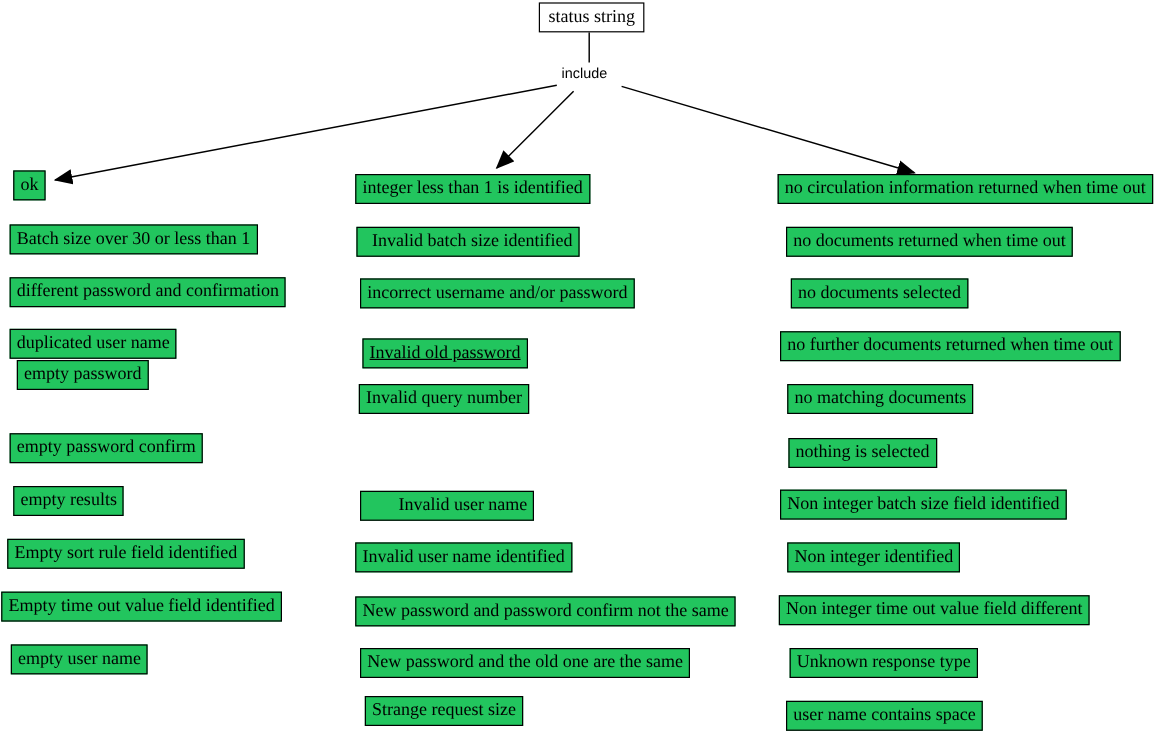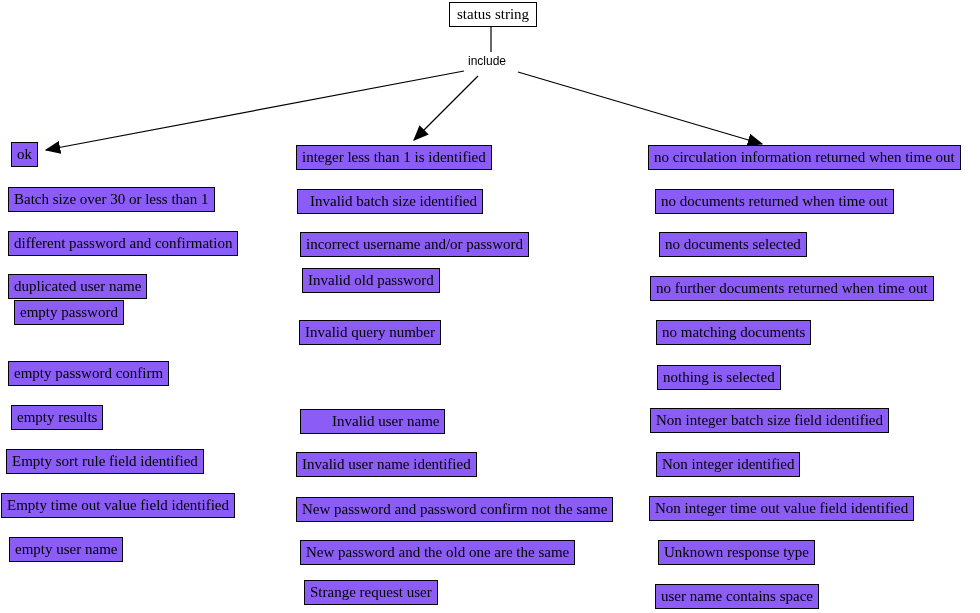--- a/index.html
+++ b/index.html
@@ -14,21 +14,21 @@
   }
   .wires {
     position: absolute;
     left: 0; top: 0;
     width: 980px; height: 613px;
     pointer-events: none;
   }
   .node {
     position: absolute;
     border: 1px solid #000000;
-    background: #8b5cf6;
+    background: #22c55e;
     color: #000000;
     font-size: 15px;
     line-height: 19px;
     padding: 2px 5px;
     white-space: nowrap;
   }
   .root-node {
     position: absolute;
     left: 449px; top: 2px;
     border: 1px solid #000000;
@@ -75,33 +75,33 @@
   <div class="node" style="left:14px;top:300px;">empty password</div>
   <div class="node" style="left:8px;top:361px;">empty password confirm</div>
   <div class="node" style="left:11px;top:405px;">empty results</div>
   <div class="node" style="left:6px;top:449px;">Empty sort rule field identified</div>
   <div class="node" style="left:1px;top:493px;">Empty time out value field identified</div>
   <div class="node" style="left:9px;top:537px;">empty user name</div>
 
   <div class="node" style="left:296px;top:145px;">integer less than 1 is identified</div>
   <div class="node" style="left:297px;top:189px;padding-left:12px;">Invalid batch size identified</div>
   <div class="node" style="left:300px;top:232px;">incorrect username and/or password</div>
-  <div class="node" style="left:302px;top:268px;">Invalid old password</div>
+  <div class="node" style="left:302px;top:282px;text-decoration:underline;">Invalid old password</div>
   <div class="node" style="left:299px;top:320px;">Invalid query number</div>
   <div class="node" style="left:300px;top:409px;padding-left:31px;">Invalid user name</div>
   <div class="node" style="left:296px;top:452px;">Invalid user name identified</div>
   <div class="node" style="left:296px;top:497px;">New password and password confirm not the same</div>
   <div class="node" style="left:300px;top:540px;">New password and the old one are the same</div>
-  <div class="node" style="left:304px;top:580px;">Strange request user</div>
+  <div class="node" style="left:304px;top:580px;">Strange request size</div>
 
   <div class="node" style="left:648px;top:145px;">no circulation information returned when time out</div>
   <div class="node" style="left:655px;top:189px;">no documents returned when time out</div>
   <div class="node" style="left:659px;top:232px;">no documents selected</div>
   <div class="node" style="left:650px;top:276px;">no further documents returned when time out</div>
   <div class="node" style="left:656px;top:320px;">no matching documents</div>
   <div class="node" style="left:657px;top:365px;">nothing is selected</div>
   <div class="node" style="left:650px;top:408px;">Non integer batch size field identified</div>
   <div class="node" style="left:656px;top:452px;">Non integer identified</div>
-  <div class="node" style="left:649px;top:496px;">Non integer time out value field identified</div>
+  <div class="node" style="left:649px;top:496px;">Non integer time out value field different</div>
   <div class="node" style="left:658px;top:540px;">Unknown response type</div>
   <div class="node" style="left:655px;top:584px;">user name contains space</div>
 
 </div>
 
 </body></html>

